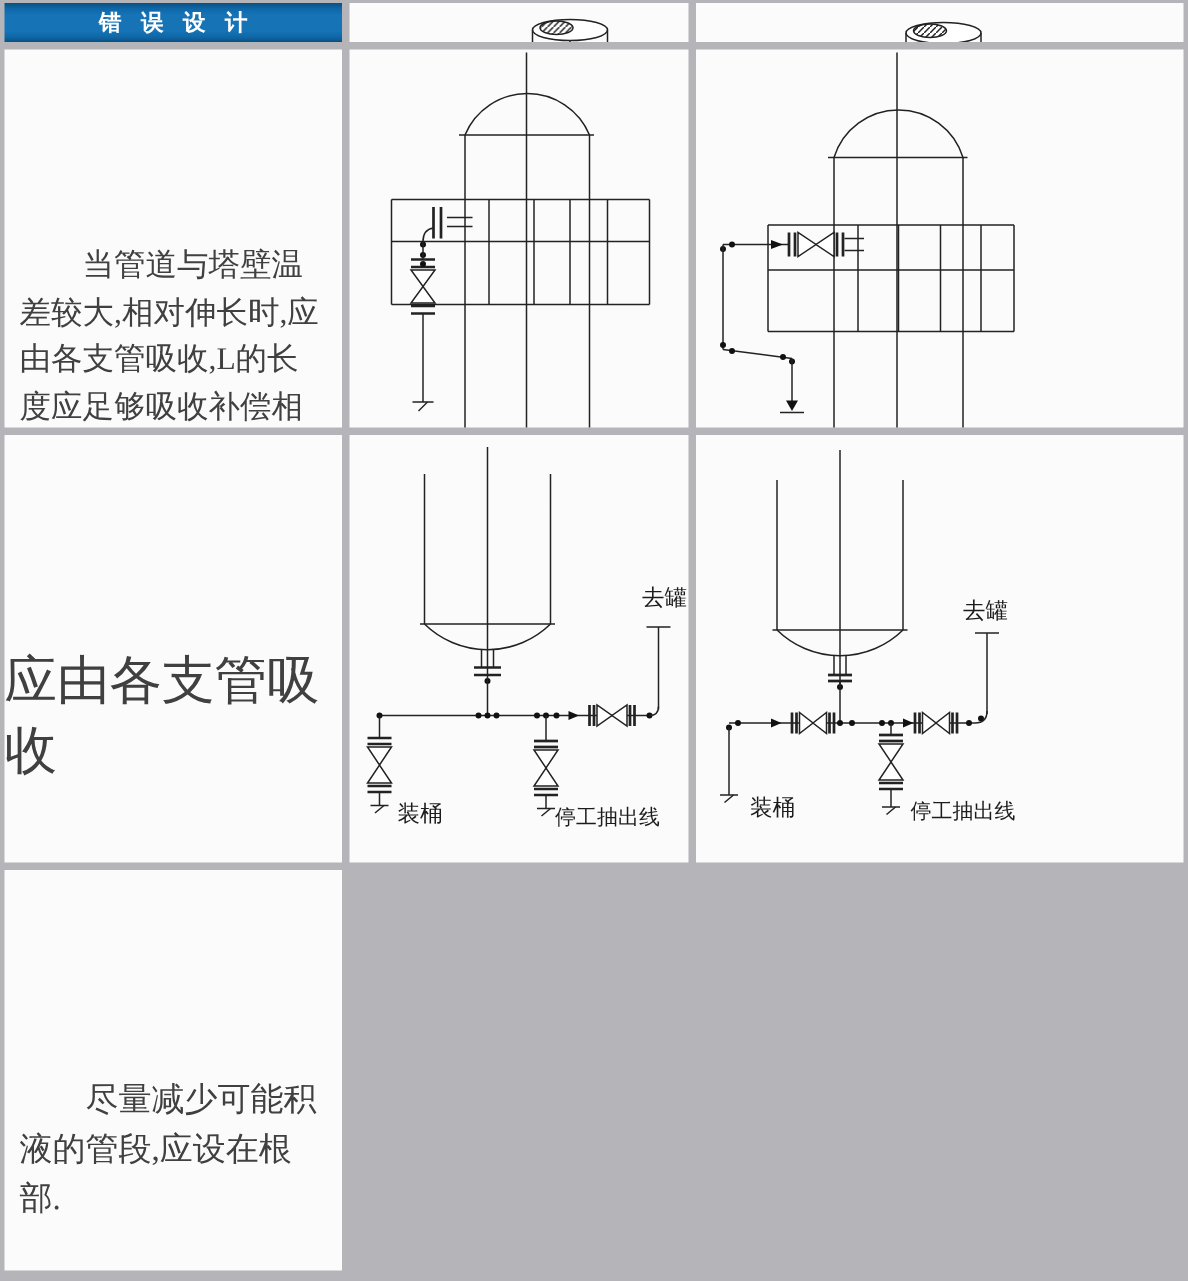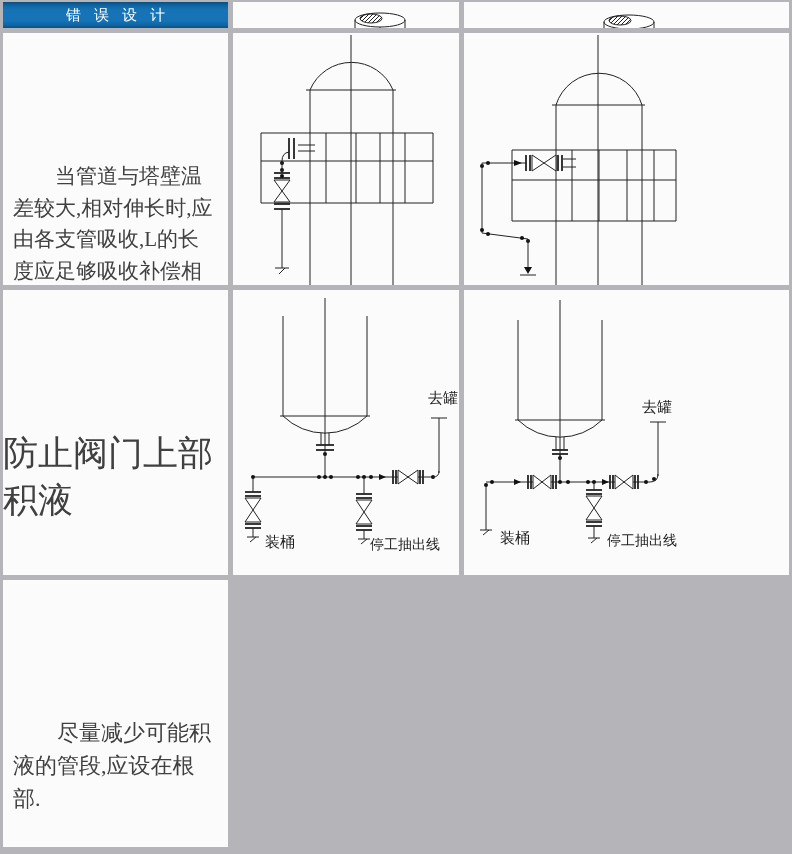--- a/index.html
+++ b/index.html
@@ -9,21 +9,21 @@
     display:grid;
     grid-template-columns:225px 226px 325px;
     grid-template-rows:26px 252px 285px 267px;
     gap:5px;
     padding:2px 3px 7px 3px;
     font-family:"Liberation Sans",sans-serif;
   }
   .hd{
     background:linear-gradient(#0a507f 0%,#0f66a6 14%,#1573b6 30%,#1573b6 72%,#0f66a6 88%,#0a507f 100%);
     color:#fff;display:flex;align-items:center;justify-content:center;
-    font-size:15px;font-weight:normal;
+    font-size:15px;font-weight:bold;
     letter-spacing:13px;text-indent:13px;
   }
   .hd.wide{letter-spacing:31px;text-indent:31px;}
   .cell{background:#fcfbfc;position:relative;overflow:hidden;}
   .note{
     color:#404040;
     font-family:"Liberation Serif","DejaVu Serif",serif;
     margin-top:44px;
   }
   .note1{padding:84px 8px 0 10px;font-size:21px;line-height:1.5;text-indent:2em;}
@@ -311,21 +311,21 @@
           <circle class="dt" cx="58" cy="205" r="2"></circle>
           <circle class="dt" cx="64" cy="208" r="2"></circle>
         <line x1="64" y1="206" x2="64" y2="236"></line>
         <polygon class="arw" points="60,234 68,234 64,241"></polygon>
         <line x1="56" y1="242" x2="72" y2="242"></line>
       </g>
     </svg>
   </div>
 
   <div class="cell">
-    <div class="note note2">防止阀门上部积液</div>
+    <div class="note note2">应由各支管吸收</div>
   </div>
 
   <div class="cell">
     <svg class="diag" width="225" height="267" viewBox="0 0 225 267">
       <g>
         <line x1="92" y1="8" x2="92" y2="160"></line>
         <line x1="50" y1="26" x2="50" y2="126"></line>
         <line x1="134" y1="26" x2="134" y2="126"></line>
         <line x1="47" y1="126" x2="137" y2="126"></line>
         <path d="M50 126 A60 60 0 0 0 134 126"></path>

